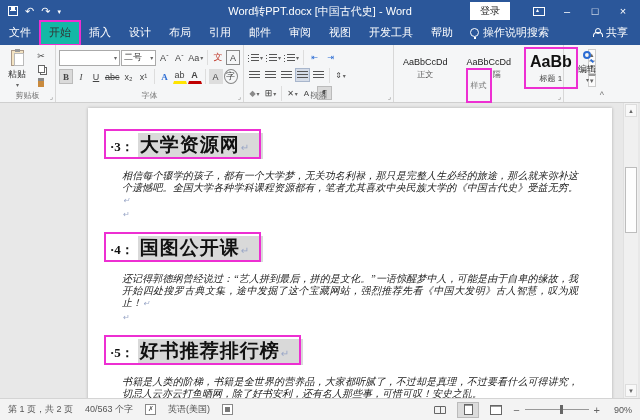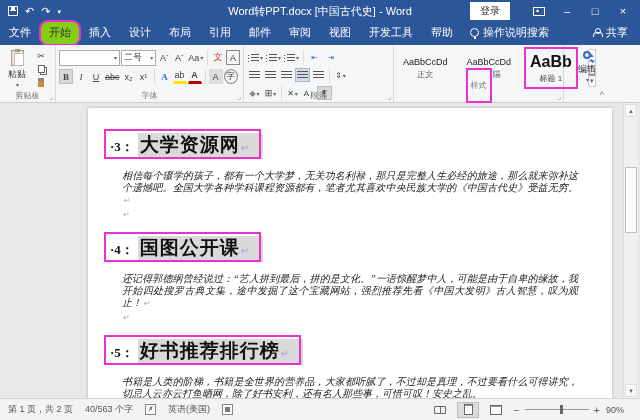--- a/index.html
+++ b/index.html
@@ -20,21 +20,21 @@
   .tb-right { display:flex; align-items:center; gap:2px; padding-right:4px; }
   .signin { background:#fff; color:#222; font-size:10px; padding:2px 10px; margin-right:14px; }
   .winbtn { width:26px; height:18px; display:flex; align-items:center; justify-content:center; font-size:11px; color:#fff; }
   .ribopt { width:12px; height:9px; border:1px solid #fff; position:relative; }
   .ribopt:before { content:"▴"; position:absolute; top:-2px; left:2px; font-size:6px; color:#fff; }
 
   
   .tabrow { position:absolute; top:22px; left:0; right:0; height:23px; background:var(--blue);
             display:flex; align-items:flex-end; color:#fff; }
   .tab { padding:4px 9px 5px; font-size:11px; white-space:nowrap; }
-  .tab.active { background:#84cc16; color:#333; outline:2px solid var(--mag); outline-offset:-1px;border-radius:8px; }
+  .tab.active { background:#14b8a6; color:#333; outline:2px solid var(--mag); outline-offset:-1px; }
   .tellme { display:flex; align-items:center; gap:4px; padding:4px 8px 5px; }
   .bulb { width:9px; height:9px; border:1px solid #fff; border-radius:50%; position:relative; }
   .bulb:after { content:""; position:absolute; left:3px; top:8px; width:2px; height:2px; background:#fff; }
   .share { margin-left:auto; display:flex; align-items:center; gap:4px; padding:4px 12px 5px; }
   .person { width:9px; height:9px; position:relative; }
   .person:before { content:""; position:absolute; top:0; left:2px; width:4px; height:4px; border:1px solid #fff; border-radius:50%; }
   .person:after { content:""; position:absolute; bottom:0; left:0; width:8px; height:4px; border:1px solid #fff; border-bottom:none; border-radius:4px 4px 0 0; }
 
   
   .ribbon { position:absolute; top:45px; left:0; right:0; height:58px; background:#f5f6f7;
@@ -157,21 +157,21 @@
   .view-btn.active { background:#dcdcdc; border-color:#bbb; }
   .vb-read { width:12px; height:8px; border:1px solid #666; border-radius:1px 1px 0 0; position:relative; }
   .vb-read:after { content:""; position:absolute; left:5px; top:0; bottom:0; width:1px; background:#666; }
   .vb-print { width:9px; height:11px; border:1px solid #666; background:#fff;
               box-shadow:inset 0 2px 0 -1px #999, inset 0 4px 0 -3px #999; }
   .vb-web { width:12px; height:10px; border:1px solid #666; background:#fff; box-shadow:inset 0 3px 0 -2px #999; }
   .zoomctl { display:flex; align-items:center; gap:5px; }
   .zoomctl .pm { font-size:11px; color:#666; }
   .ztrack { width:64px; height:1px; background:#999; position:relative; }
   .zthumb { position:absolute; left:56%; top:-4px; width:3px; height:9px; background:#666; }
-  .zoomval { width:26px; }
+  .zoomval { width:26px; text-align:right; }
 </style>
 </head>
 <body>
 
 <div class="titlebar">
   <div class="qat">
     <span class="save-ic"></span>
     <span class="ic">↶</span>
     <span class="ic">↷</span>
     <span class="ic" style="font-size:7px">▾</span>

